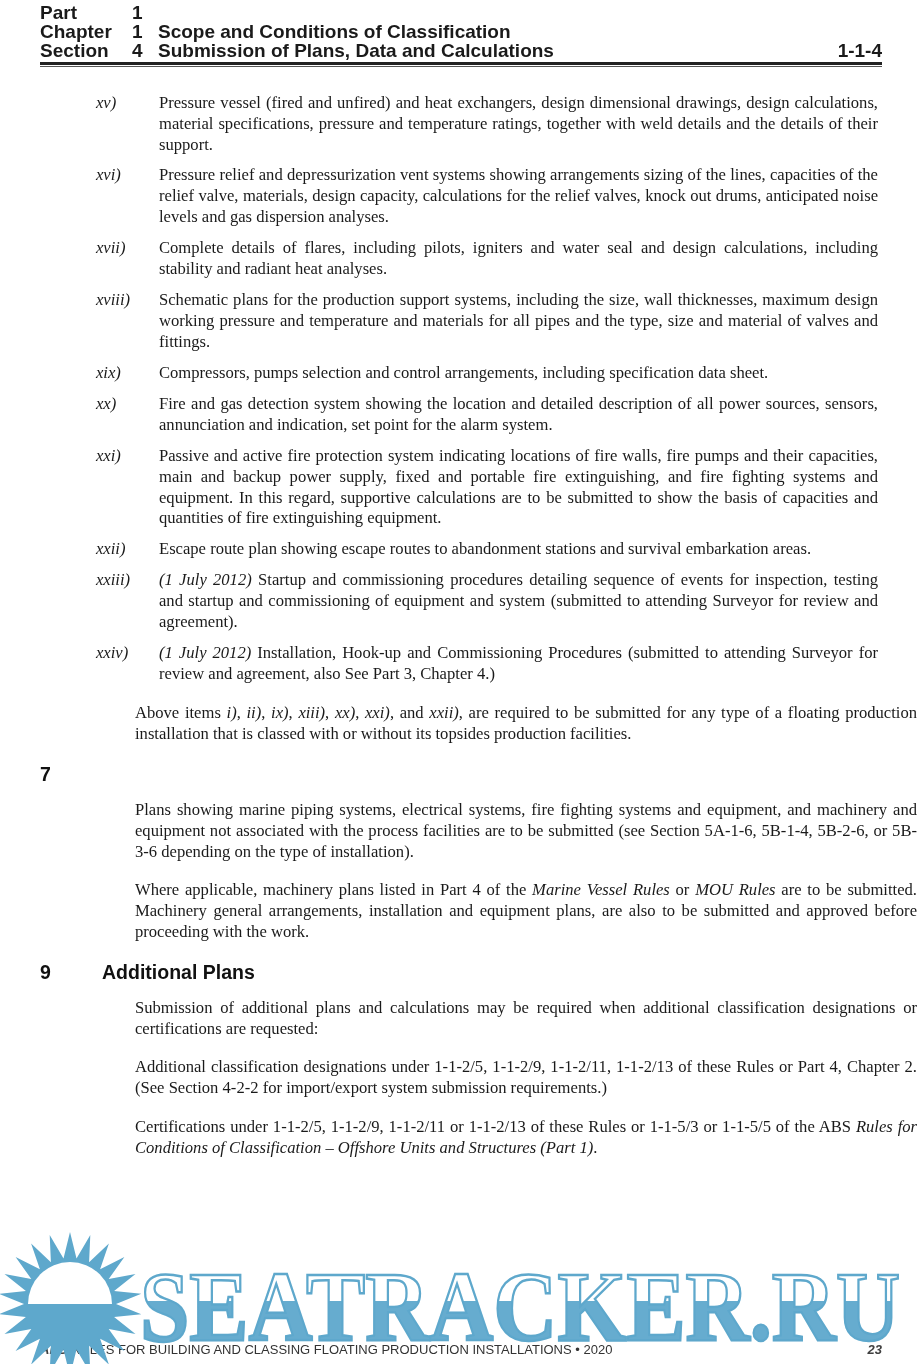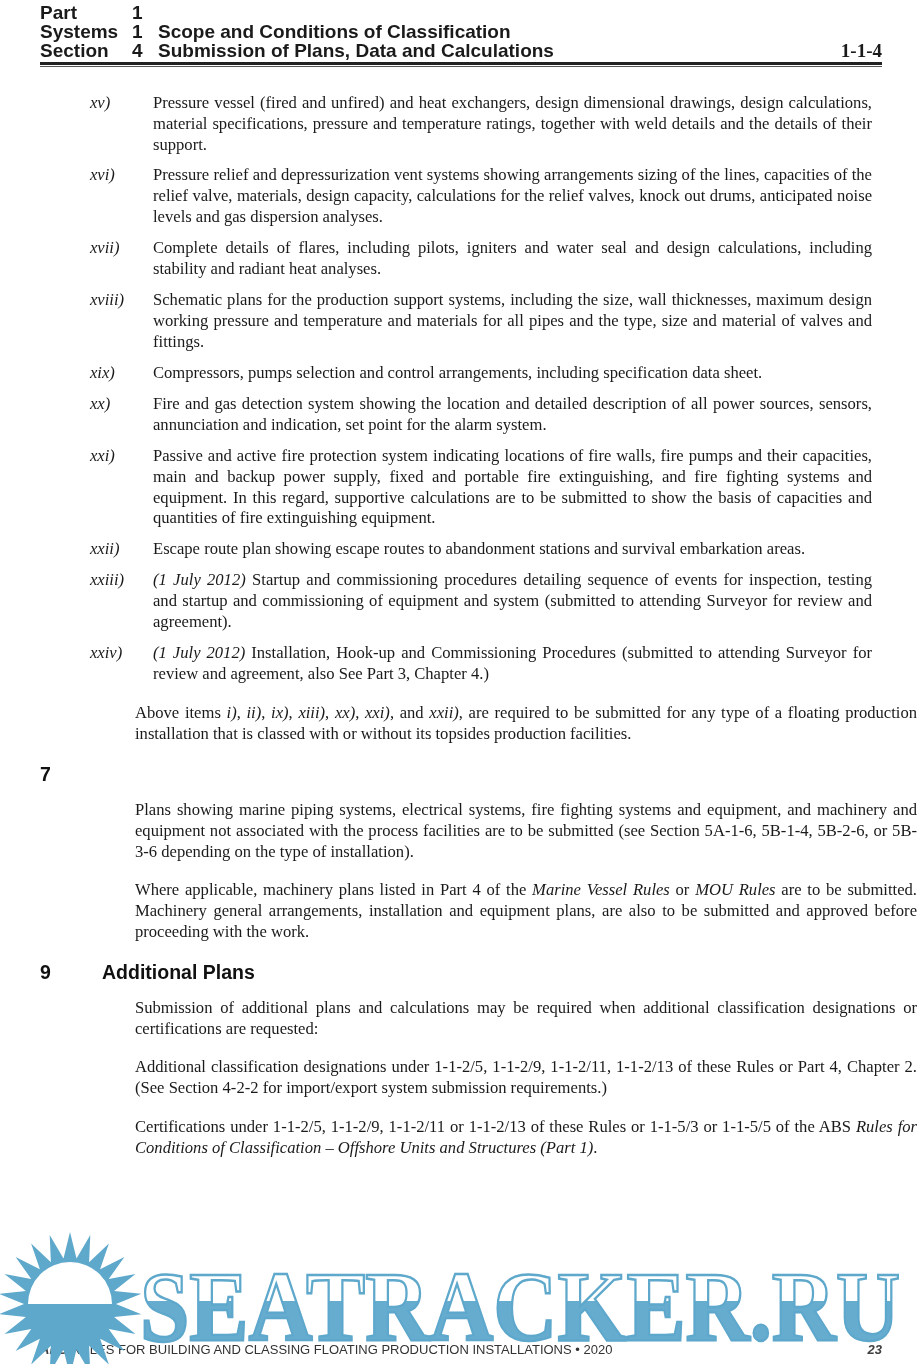--- a/index.html
+++ b/index.html
@@ -2,26 +2,26 @@
 <html><head>
 <meta charset="utf-8">
 <style>
   html, body { margin: 0; padding: 0; background: #ffffff; }
   body { width: 918px; height: 1364px; position: relative; overflow: hidden; color: #111; }
   .hdr { position: absolute; left: 40px; top: 3px; width: 842px; font-family: "Liberation Sans", sans-serif; font-weight: bold; font-size: 19px; line-height: 19px; color: #1a1a1a; }
   .hdr-row { display: flex; }
   .hdr-k { width: 92px; }
   .hdr-n { width: 26px; }
   .hdr-t { flex: 1; }
-  .hdr-ref { text-align: right; font-family: Liberation Serif, serif; }
+  .hdr-ref { text-align: right; }
   .hdr-rule { position: absolute; left: 40px; top: 62px; width: 842px; height: 3px; background: #222; }
   .hdr-rule2 { position: absolute; left: 40px; top: 66px; width: 842px; height: 1px; background: #555; }
 
   .body { position: absolute; left: 0; top: 0; width: 918px; font-family: "Liberation Serif", serif; font-size: 16.6px; line-height: 20.8px; color: #1a1a1a; }
-  .item { position: absolute; left: 90px; width: 782px; display: flex; }
+  .item { position: absolute; left: 96px; width: 782px; display: flex; }
   .item-label { width: 63px; font-style: italic; flex: none; }
   .item-text { flex: 1; text-align: justify; }
   .para { position: absolute; left: 102px; width: 782px; text-align: justify; margin-left: 33px; }
   .it { font-style: italic; }
 
   .sec { position: absolute; left: 40px; font-family: "Liberation Sans", sans-serif; font-weight: bold; font-size: 19.5px; color: #111; display: flex; }
   .sec-num { width: 62px; }
 
   .wm { position: absolute; left: 0; top: 1228px; width: 918px; height: 136px; pointer-events: none; }
   .footer { position: absolute; left: 40px; top: 1342px; width: 842px; font-family: "Liberation Sans", sans-serif; font-size: 13px; color: #333; display: flex; justify-content: space-between; }
@@ -29,21 +29,21 @@
 </style>
 </head>
 <body>
 
 <div class="hdr">
   <div class="hdr-row">
     <span class="hdr-k">Part</span>
     <span class="hdr-n">1</span>
   </div>
   <div class="hdr-row">
-    <span class="hdr-k">Systems</span>
+    <span class="hdr-k">Chapter</span>
     <span class="hdr-n">1</span>
     <span class="hdr-t">Scope and Conditions of Classification</span>
   </div>
   <div class="hdr-row">
     <span class="hdr-k">Section</span>
     <span class="hdr-n">4</span>
     <span class="hdr-t">Submission of Plans, Data and Calculations</span>
     <span class="hdr-ref">1-1-4</span>
   </div>
 </div>

